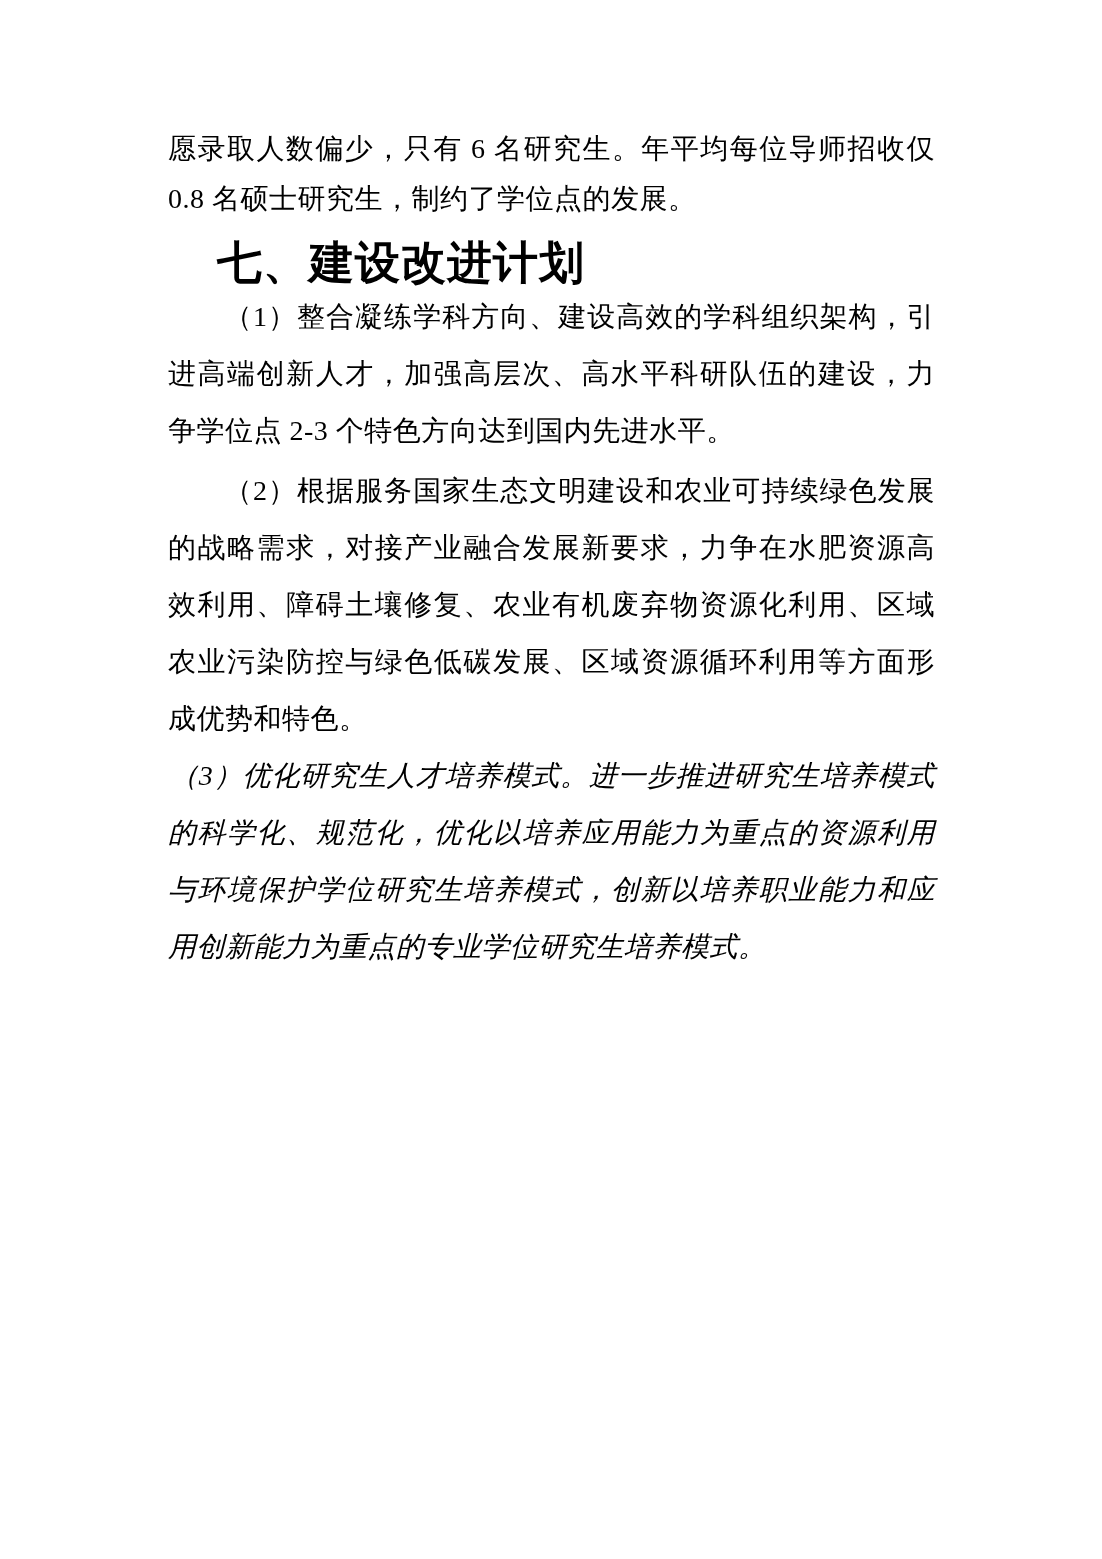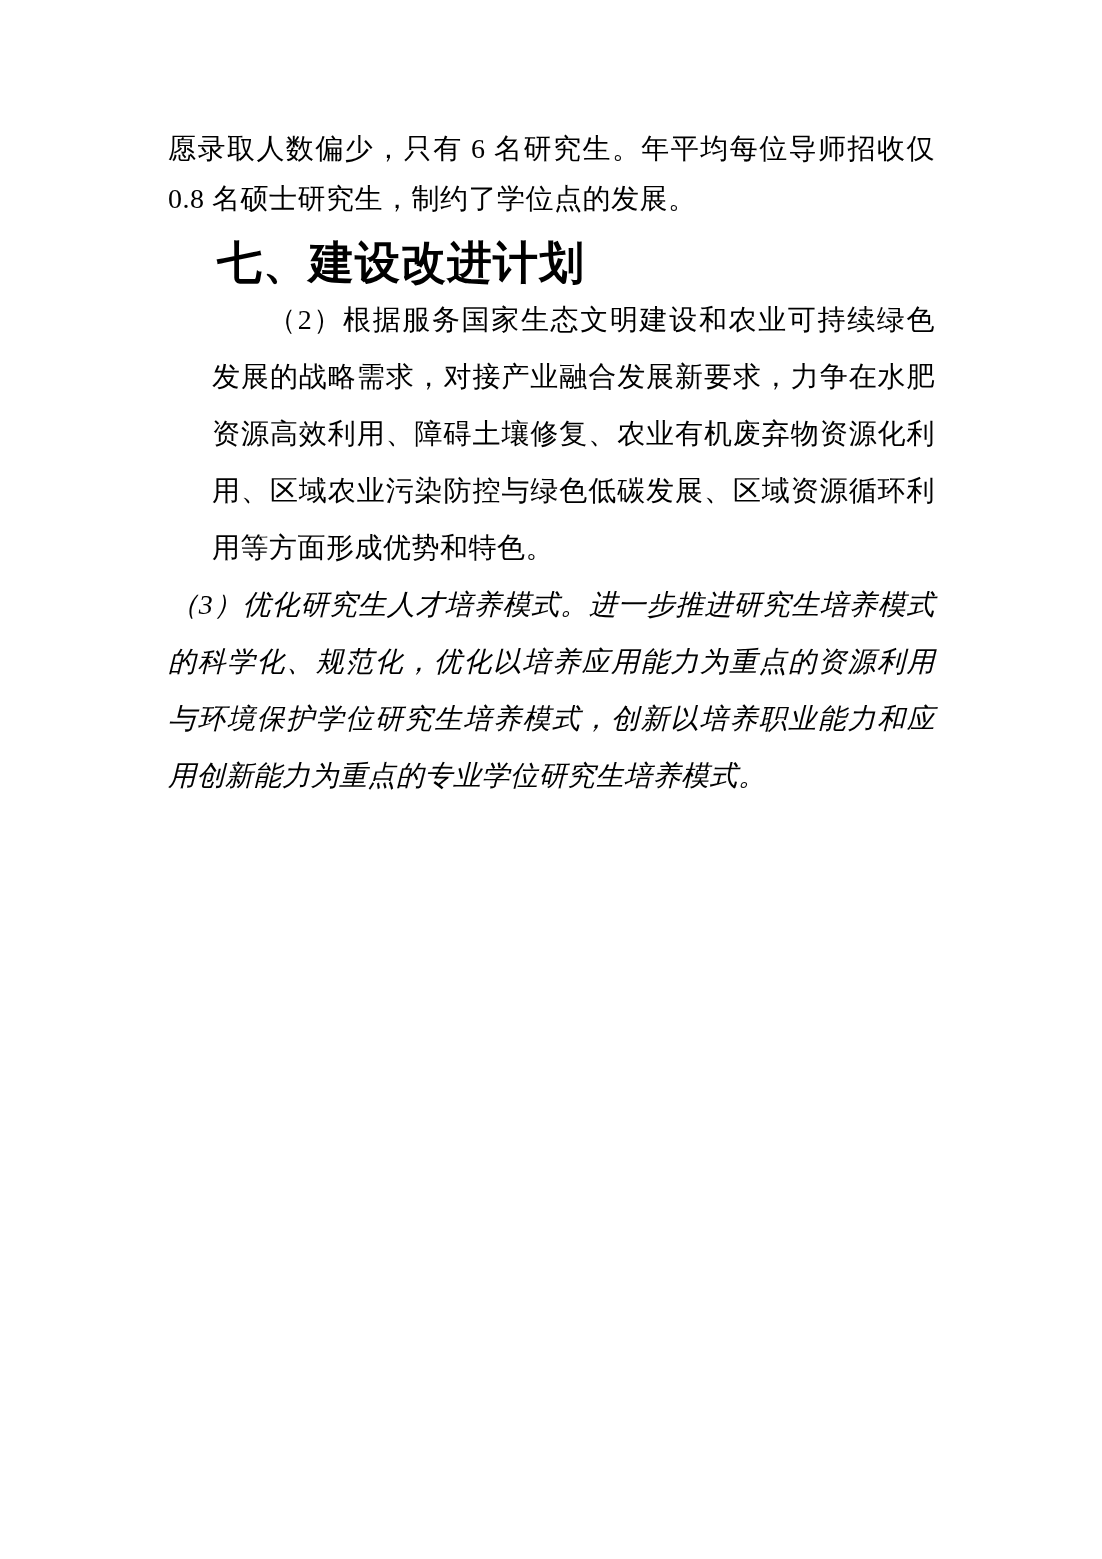--- a/index.html
+++ b/index.html
@@ -42,21 +42,20 @@
     letter-spacing: 1px;
   }
   .item {
     line-height: 57px;
   }
   .indent-2em {
     text-indent: 56px;
   }
   .item-2 {
     margin-top: 3px;
-    margin-left: 44px;
   }
   .item-3 {
     text-indent: 2px;
     font-style: italic;
   }
   .page-number {
     position: absolute;
     left: 0;
     right: 10px;
     top: 1414px;
@@ -67,17 +66,18 @@
     color: #1d4ed8;
   }
 </style>
 </head>
 <body>
 
 <div class="page">
   <div class="content">
     <p class="body-text intro">愿录取人数偏少，只有 6 名研究生。年平均每位导师招收仅 0.8 名硕士研究生，制约了学位点的发展。</p>
     <h2 class="section-heading">七、建设改进计划</h2>
+    <p class="body-text item item-1 indent-2em">（1）整合凝练学科方向、建设高效的学科组织架构，引进高端创新人才，加强高层次、高水平科研队伍的建设，力争学位点 2-3 个特色方向达到国内先进水平。</p>
     <p class="body-text item item-2 indent-2em">（2）根据服务国家生态文明建设和农业可持续绿色发展的战略需求，对接产业融合发展新要求，力争在水肥资源高效利用、障碍土壤修复、农业有机废弃物资源化利用、区域农业污染防控与绿色低碳发展、区域资源循环利用等方面形成优势和特色。</p>
     <p class="body-text item item-3">（3）优化研究生人才培养模式。进一步推进研究生培养模式的科学化、规范化，优化以培养应用能力为重点的资源利用与环境保护学位研究生培养模式，创新以培养职业能力和应用创新能力为重点的专业学位研究生培养模式。</p>
   </div>
   <div class="page-number">24</div>
 </div>
 
 </body></html>

